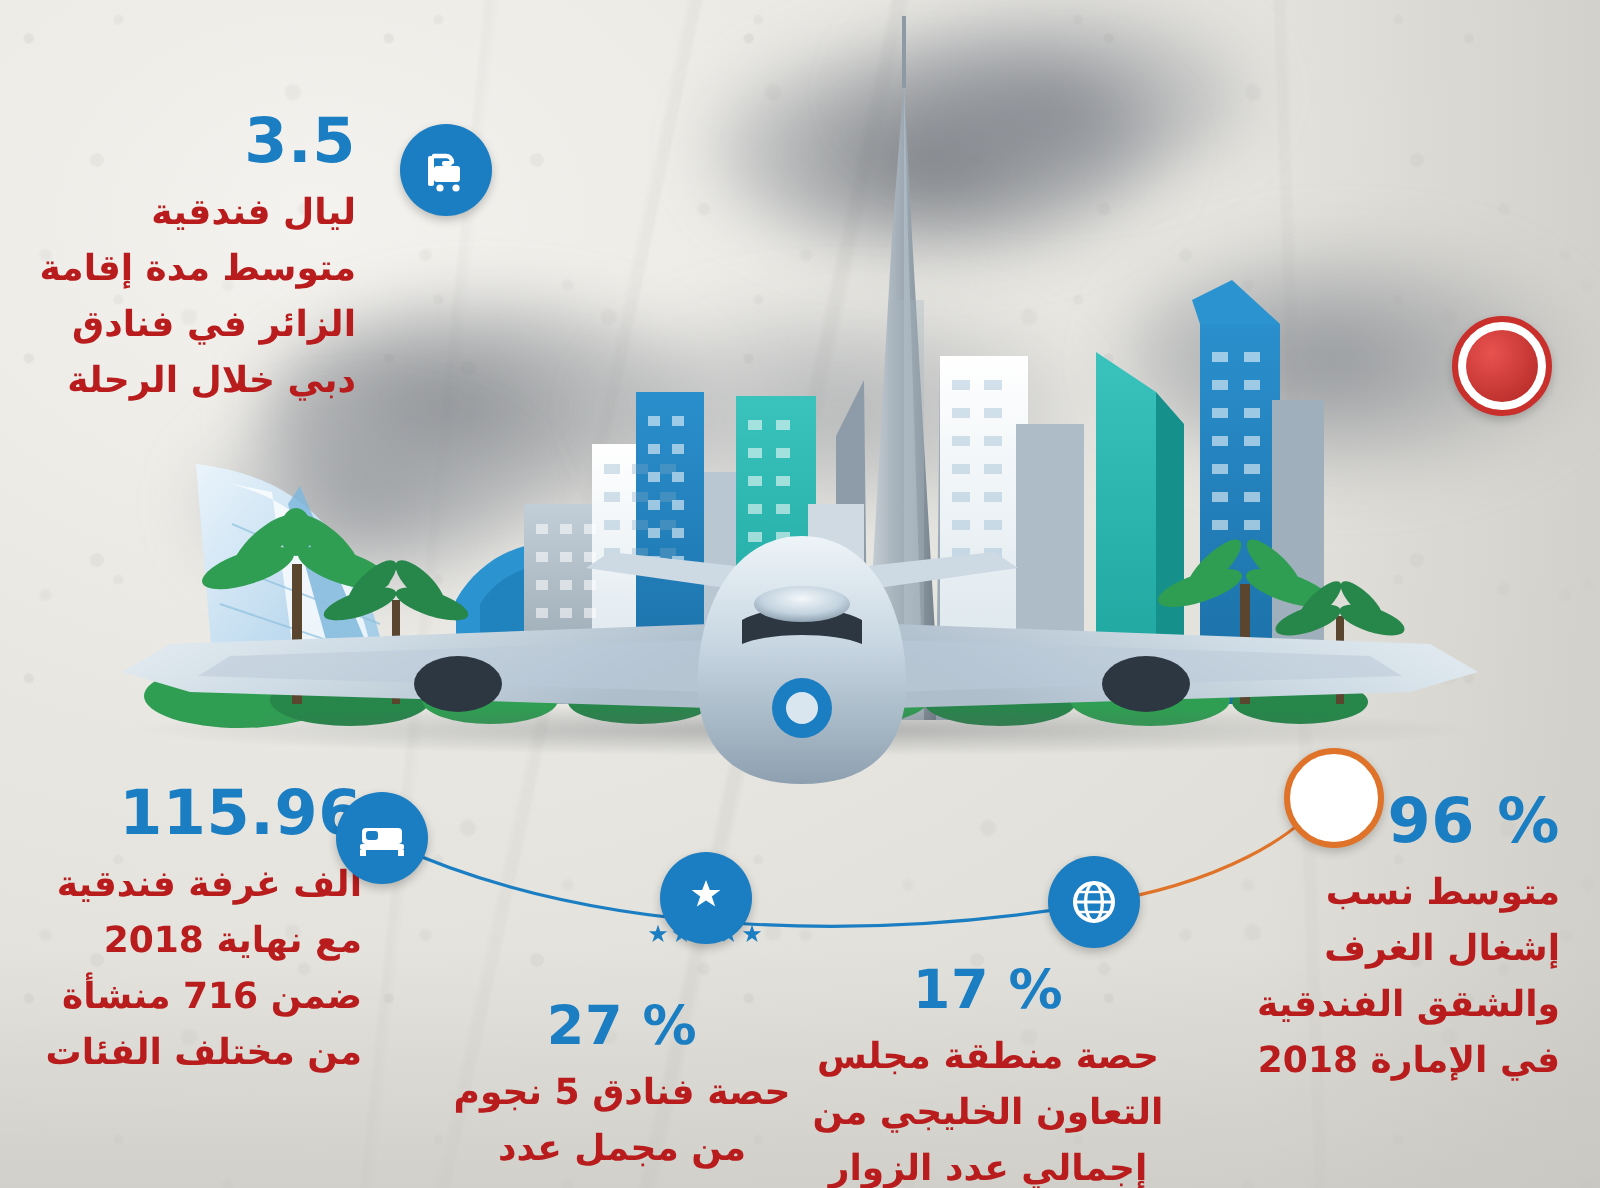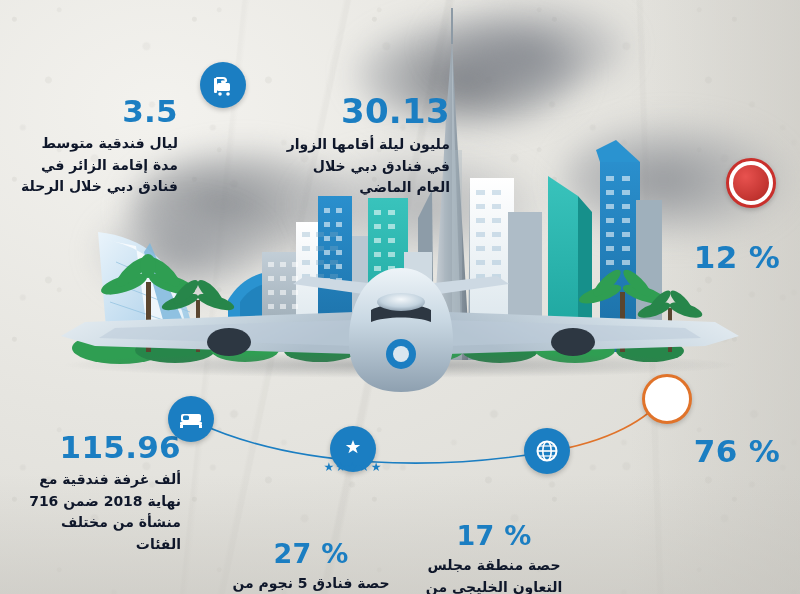--- a/index.html
+++ b/index.html
@@ -54,28 +54,28 @@
 
   .ground-shadow{
     position:absolute;left:60px;top:352px;width:680px;height:26px;
     background:radial-gradient(ellipse at 50% 50%, rgba(90,95,100,.38), rgba(90,95,100,0) 70%);
   }
 
   
   #plane{position:absolute;left:55px;top:250px;width:690px;height:160px;}
 
   
-  .callout{position:absolute;color:#3b3b3b;margin-top:40px;}
+  .callout{position:absolute;color:#3b3b3b;}
   .stat-num{
     font-size:31px;font-weight:bold;color:#1b7ec2;line-height:1;
     letter-spacing:.3px;white-space:nowrap;
   }
   .stat-num.small{font-size:27px;}
   .stat-txt{
-    font-size:14px;line-height:1.55;color:#0f172a;font-weight:bold;
+    font-size:18px;line-height:1.55;color:#b91c1c;font-weight:bold;
     margin-top:6px;
   }
   .t-right{text-align:right;}
   .t-center{text-align:center;}
 
   .badge{
     position:absolute;width:46px;height:46px;border-radius:50%;
     background:#1b7ec2;display:flex;align-items:center;justify-content:center;
     box-shadow:0 2px 5px rgba(0,0,0,.22);
   }
@@ -389,47 +389,43 @@
     <svg width="26" height="26" viewBox="0 0 26 26">
       <rect x="4" y="6" width="3" height="15" fill="#fff" rx="1"></rect>
       <path d="M7 6 h6 a3 3 0 0 1 3 3" stroke="#fff" stroke-width="2.2" fill="none" stroke-linecap="round"></path>
       <rect x="7" y="11" width="13" height="8" rx="1.5" fill="#fff"></rect>
       <rect x="11" y="8.5" width="5" height="2.5" rx="1" fill="#fff"></rect>
       <circle cx="10" cy="22" r="1.8" fill="#fff"></circle>
       <circle cx="18" cy="22" r="1.8" fill="#fff"></circle>
     </svg>
   </div>
 
-  <div class="callout t-right" style="left:278px;top:54px;width:172px;">
-    <div class="stat-num" style="font-size:34px;">30.13</div>
-    <div class="stat-txt">مليون ليلة أقامها الزوار في فنادق دبي خلال العام الماضي</div>
-  </div>
 
   <div class="badge-ring red" style="left:726px;top:158px;"></div>
   <div class="callout t-right" style="left:620px;top:202px;width:160px;">
-    <div class="stat-num">% 12</div>
   </div>
 
   <div class="callout t-right" style="left:16px;top:392px;width:165px;">
     <div class="stat-num">115.96</div>
     <div class="stat-txt">ألف غرفة فندقية مع نهاية 2018 ضمن 716 منشأة من مختلف الفئات</div>
   </div>
   <div class="badge" style="left:168px;top:396px;">
     <svg width="26" height="26" viewBox="0 0 26 26">
       <rect x="3" y="8" width="20" height="8" rx="2" fill="#fff"></rect>
       <rect x="2" y="16" width="22" height="3" rx="1" fill="#fff"></rect>
       <rect x="2" y="19" width="3" height="3" fill="#fff"></rect>
       <rect x="21" y="19" width="3" height="3" fill="#fff"></rect>
       <rect x="5" y="9.5" width="6" height="4.5" rx="1.5" fill="#1b7ec2"></rect>
     </svg>
   </div>
 
   <div class="badge-ring" style="left:642px;top:374px;"></div>
   <div class="callout t-right" style="left:628px;top:396px;width:152px;">
-    <div class="stat-num">% 76</div>
+    <div class="stat-num">% 96</div>
+    <div class="stat-txt">متوسط نسب إشغال الغرف والشقق الفندقية في الإمارة 2018</div>
   </div>
 
   <div class="badge" style="left:330px;top:426px;">
     <svg width="26" height="26" viewBox="0 0 26 26">
       <polygon points="13,4 14.9,9 20.2,9 15.9,12.2 17.6,17.3 13,14.2 8.4,17.3 10.1,12.2 5.8,9 11.1,9" fill="#fff"></polygon>
     </svg>
   </div>
   <div class="t-center" style="position:absolute;left:318px;top:456px;width:70px;">
     <span class="stars">★★★★★</span>
   </div>

